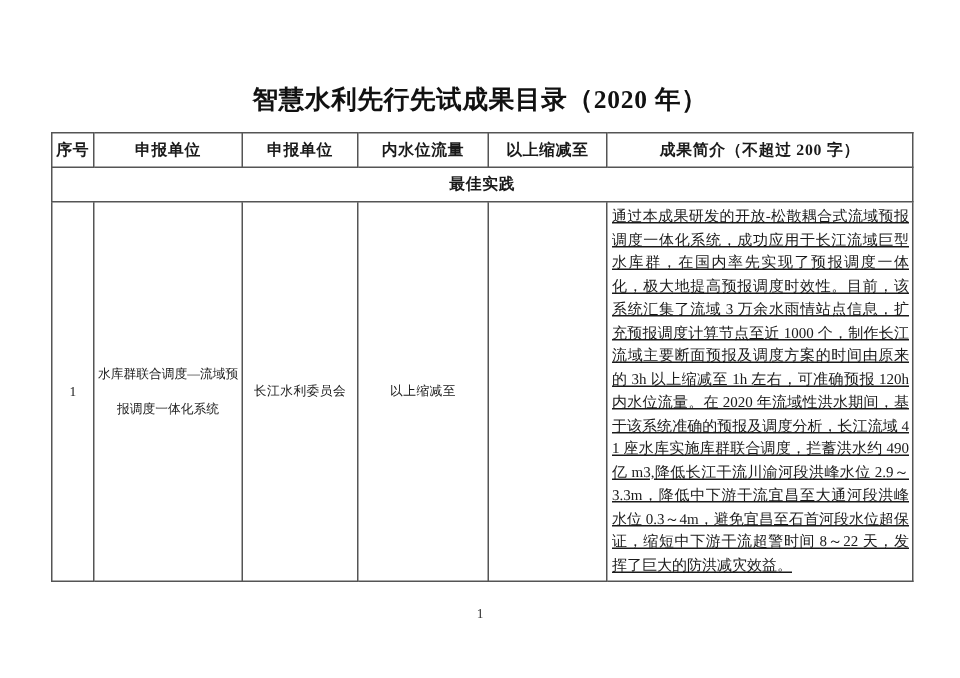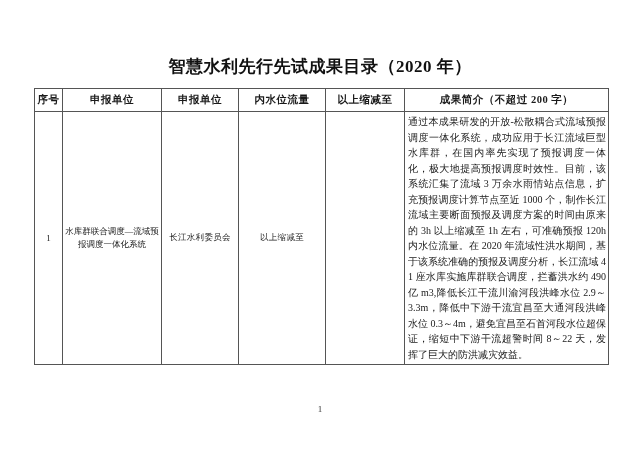--- a/index.html
+++ b/index.html
@@ -54,31 +54,32 @@
     font-size: 10.5px;
     font-weight: bold;
     letter-spacing: 0.5px;
   }
   tr.data-row { height: 249px; }
   td.cell-no {
     font-size: 9px;
   }
   td.cell-name {
     font-size: 8.5px;
-    line-height: 13px;
+    line-height: 23px;
     padding: 0 3px;
   }
   td.cell-unit {
     font-size: 8.5px;
     letter-spacing: 0.3px;
     margin-top: 36px;
   }
   td.cell-summary {
     vertical-align: middle;
     text-align: left;
+    text-decoration: underline;
   }
   .summary-text {
     font-size: 10px;
     line-height: 15.5px;
     text-align: justify;
     text-justify: inter-ideograph;
     padding: 2px 2px 2px 3px;
     word-break: break-all;
   }
   .page-number {
@@ -107,20 +108,23 @@
   </colgroup>
   <tbody>
       <tr class="header-row">
     <th>序号</th>
     <th>申报单位</th>
     <th>申报单位</th>
     <th>内水位流量</th>
     <th>以上缩减至</th>
     <th>成果简介（不超过 200 字）</th>
   </tr>
+  <tr class="section-row">
+    <td colspan="6">最佳实践</td>
+  </tr>
   <tr class="data-row">
     <td class="cell-no">1</td>
     <td class="cell-name">水库群联合调度—流域预报调度一体化系统</td>
     <td class="cell-unit">长江水利委员会</td>
     <td class="cell-unit">以上缩减至</td>
     <td class="cell-unit"></td>
     <td class="cell-summary">
       <div class="summary-text">通过本成果研发的开放-松散耦合式流域预报调度一体化系统，成功应用于长江流域巨型水库群，在国内率先实现了预报调度一体化，极大地提高预报调度时效性。目前，该系统汇集了流域 3 万余水雨情站点信息，扩充预报调度计算节点至近 1000 个，制作长江流域主要断面预报及调度方案的时间由原来的 3h 以上缩减至 1h 左右，可准确预报 120h 内水位流量。在 2020 年流域性洪水期间，基于该系统准确的预报及调度分析，长江流域 41 座水库实施库群联合调度，拦蓄洪水约 490 亿 m3,降低长江干流川渝河段洪峰水位 2.9～3.3m，降低中下游干流宜昌至大通河段洪峰水位 0.3～4m，避免宜昌至石首河段水位超保证，缩短中下游干流超警时间 8～22 天，发挥了巨大的防洪减灾效益。</div>
     </td>
   </tr>

